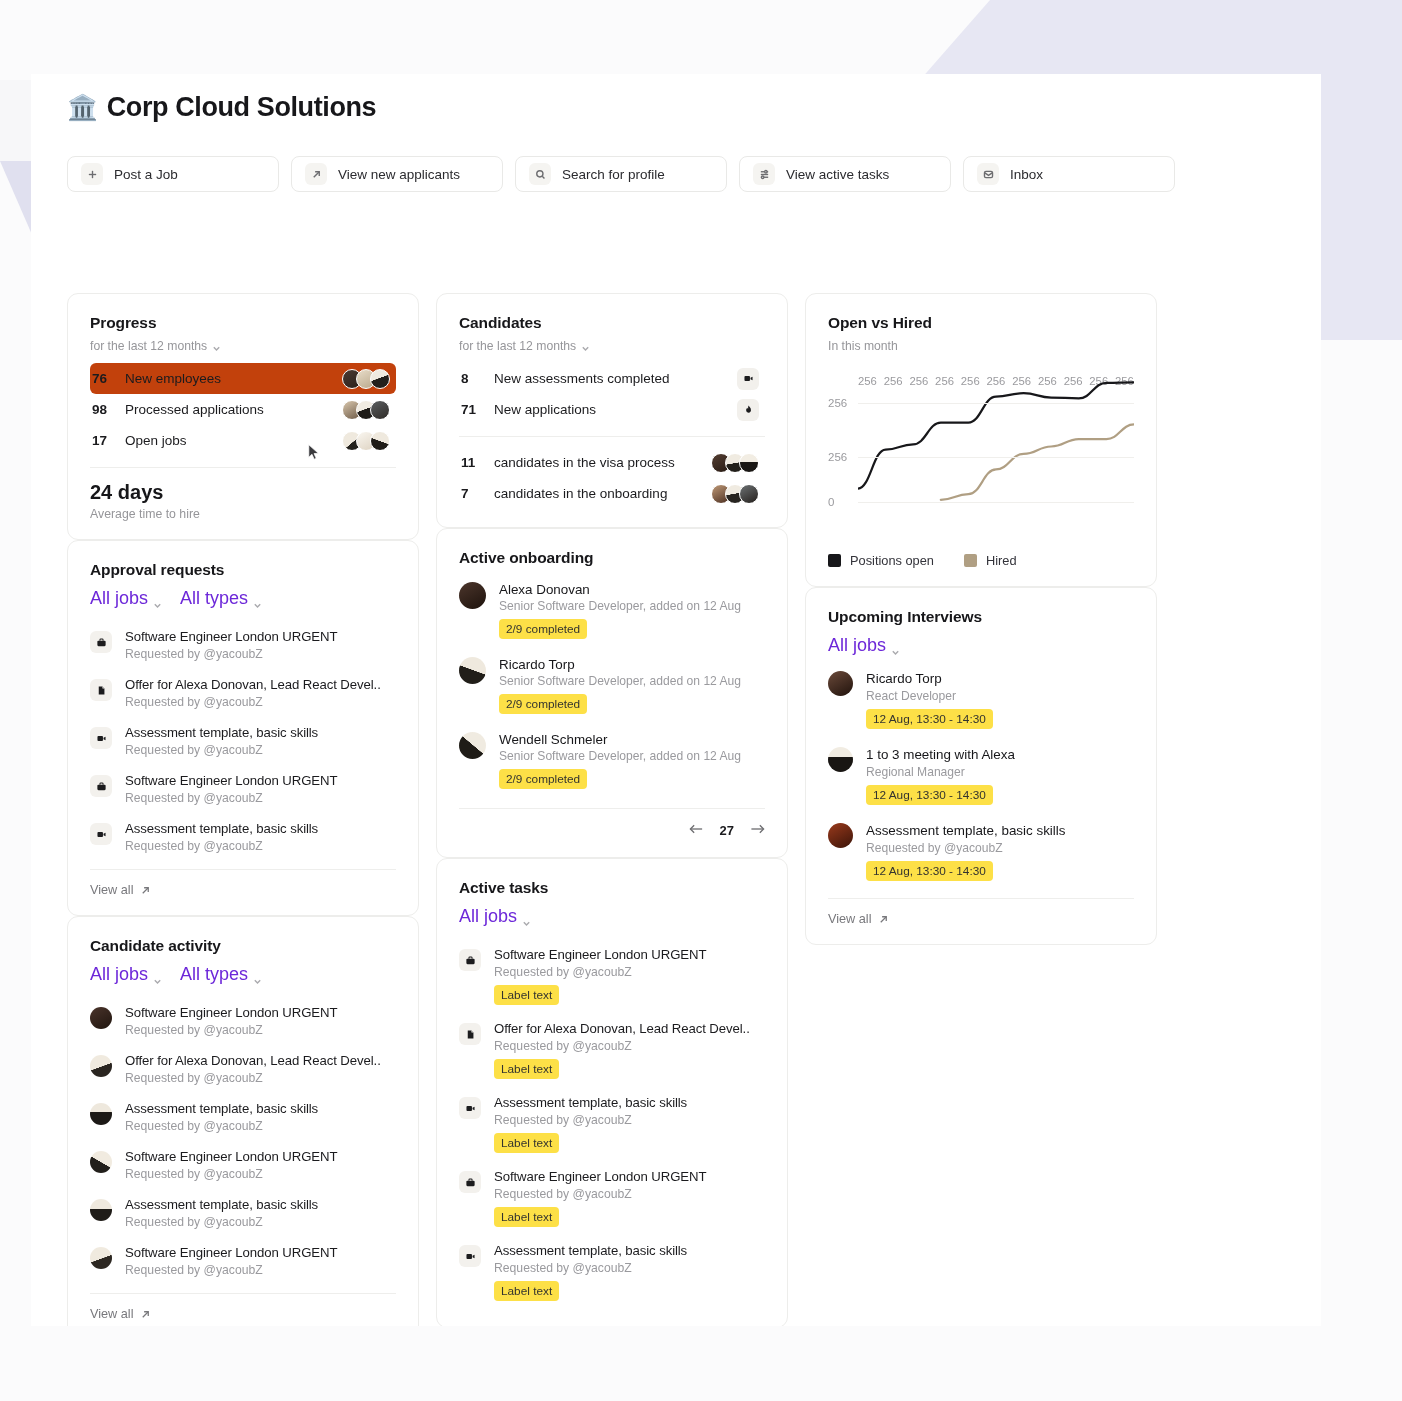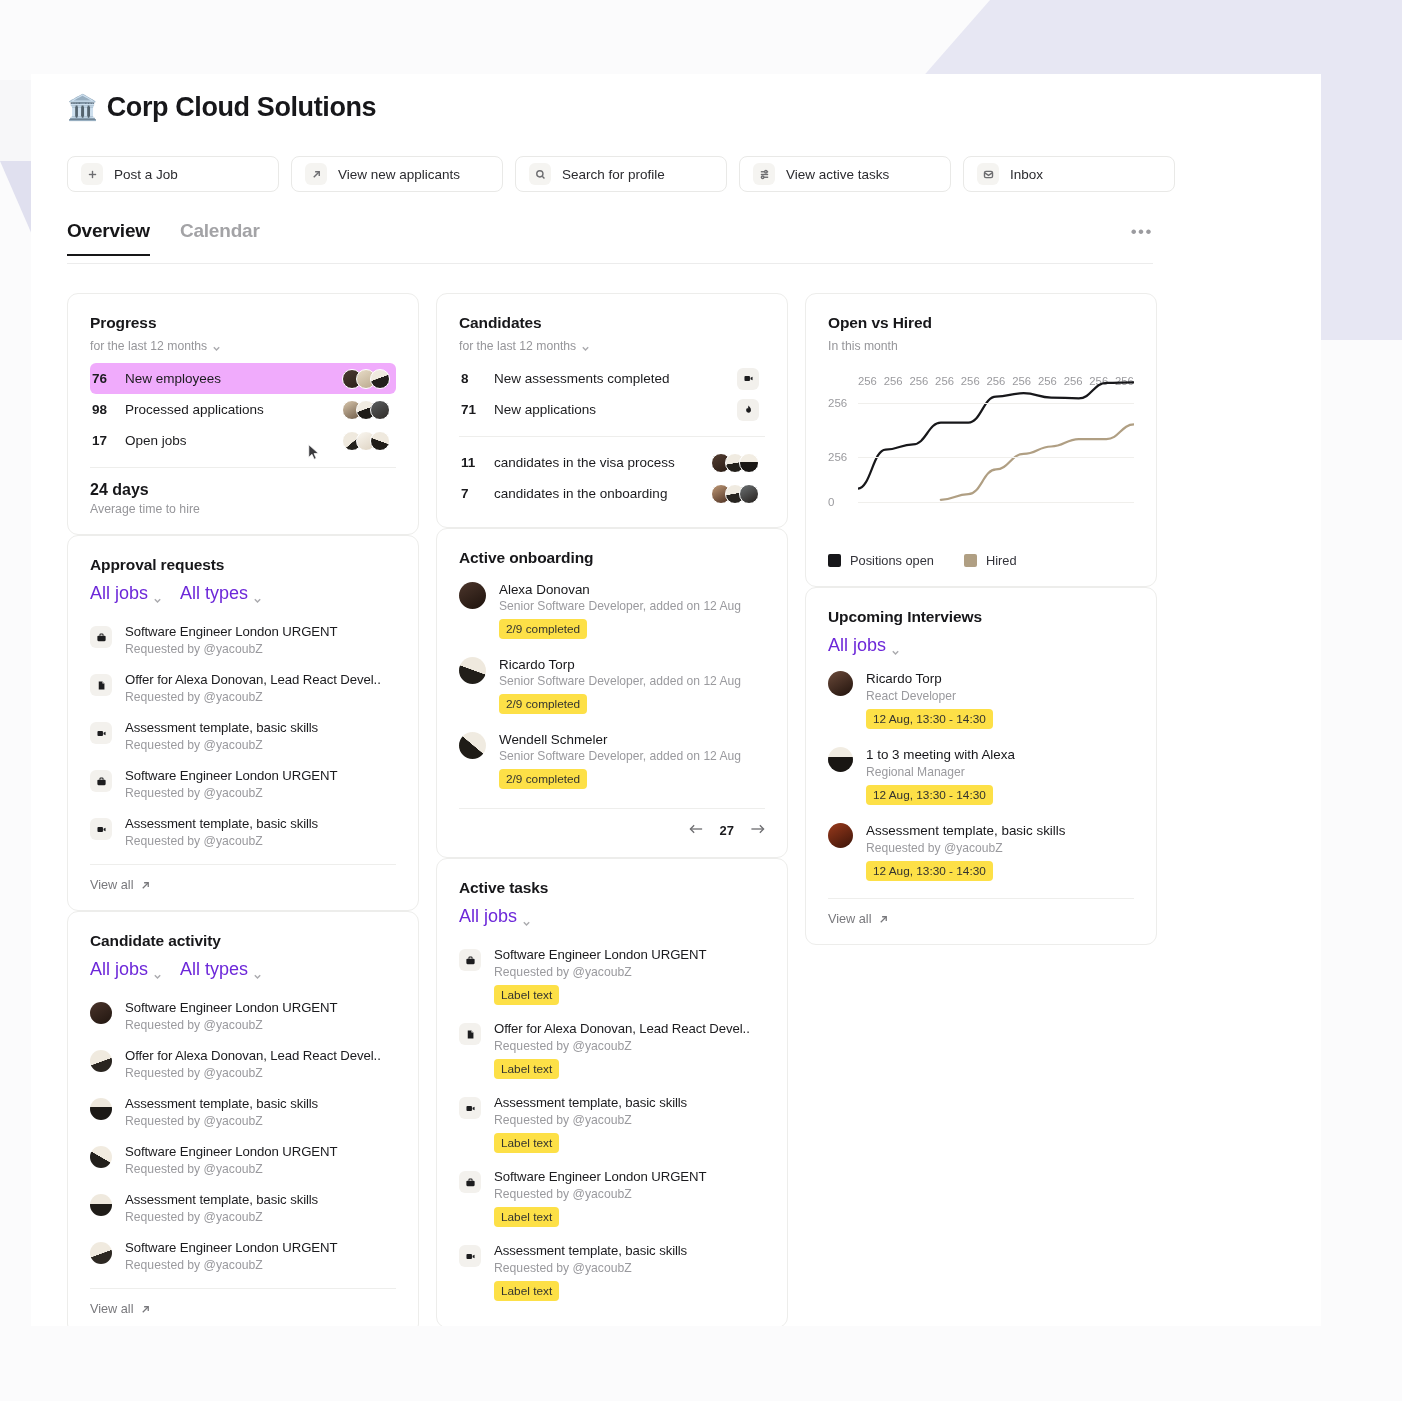--- a/index.html
+++ b/index.html
@@ -83,32 +83,32 @@
   .filters { display: flex; gap: 18px; margin-top: 9px; }
   .filter { font-size: 18px; color: #6d28d9; display: flex; align-items: center; gap: 5px; }
   .chev { width: 9px; height: 9px; }
   .chev svg { width: 9px; height: 9px; stroke: #aaaaae; fill:none; stroke-width: 1.6; }
 
   
   .stat-rows { margin-top: 10px; }
   .stat-row {
     display: flex; align-items: center; height: 31px; padding: 0 6px 0 2px; border-radius: 6px;
   }
-  .stat-row.hl { background: #f0abfc; }
+  .stat-row.hl { background: #c2410c; }
   .stat-num { width: 33px; font-size: 13.5px; font-weight: 700; color: #1b1b1e; }
   .stat-label { flex: 1; font-size: 13.5px; color: #1b1b1e; }
   .avatars { display: flex; }
   .av {
     width: 20px; height: 20px; border-radius: 50%; border: 1.6px solid #fff;
     margin-left: -6px; flex: none; background-size: cover; background-position: center;
   }
   .av:first-child { margin-left: 0; }
   .divider { height: 1px; background: #eeeeec; margin: 11px 0 0 0; }
   .big-stat { margin-top: 13px; }
-  .big-stat .v { font-size: 16px; font-weight: 700; color: #17171a; }
+  .big-stat .v { font-size: 20px; font-weight: 700; color: #17171a; }
   .big-stat .l { font-size: 12.3px; color: #96969a; margin-top: 3px; }
 
   .cand-icon {
     width: 22px; height: 22px; border-radius: 6px; background: #f2f0ec;
     display: flex; align-items: center; justify-content: center; flex: none;
   }
 
   
   .list { margin-top: 12px; }
   .lrow { display: flex; gap: 13px; padding: 8px 0; align-items: flex-start; }
@@ -221,25 +221,20 @@
       <span class="ibox">
         <svg viewBox="0 0 12 12">
             <rect x="1.6" y="2.6" width="8.8" height="6.8" rx="1.6"></rect>
             <polyline points="1.6,4 6,7 10.4,4"></polyline>
           </svg>
       </span>
       <span>Inbox</span>
     </div>
   </div>
 
-  <div class="tabs">
-    <div class="tab active">Overview</div>
-    <div class="tab">Calendar</div>
-    <div class="dots">•••</div>
-  </div>
 
   <div class="grid">
 
     <div class="col col-a">
 
       <div class="card">
         <h3>Progress</h3>
         <div class="sub">
           <span>for the last 12 months</span>
           <span class="chev"><svg viewBox="0 0 10 10">

